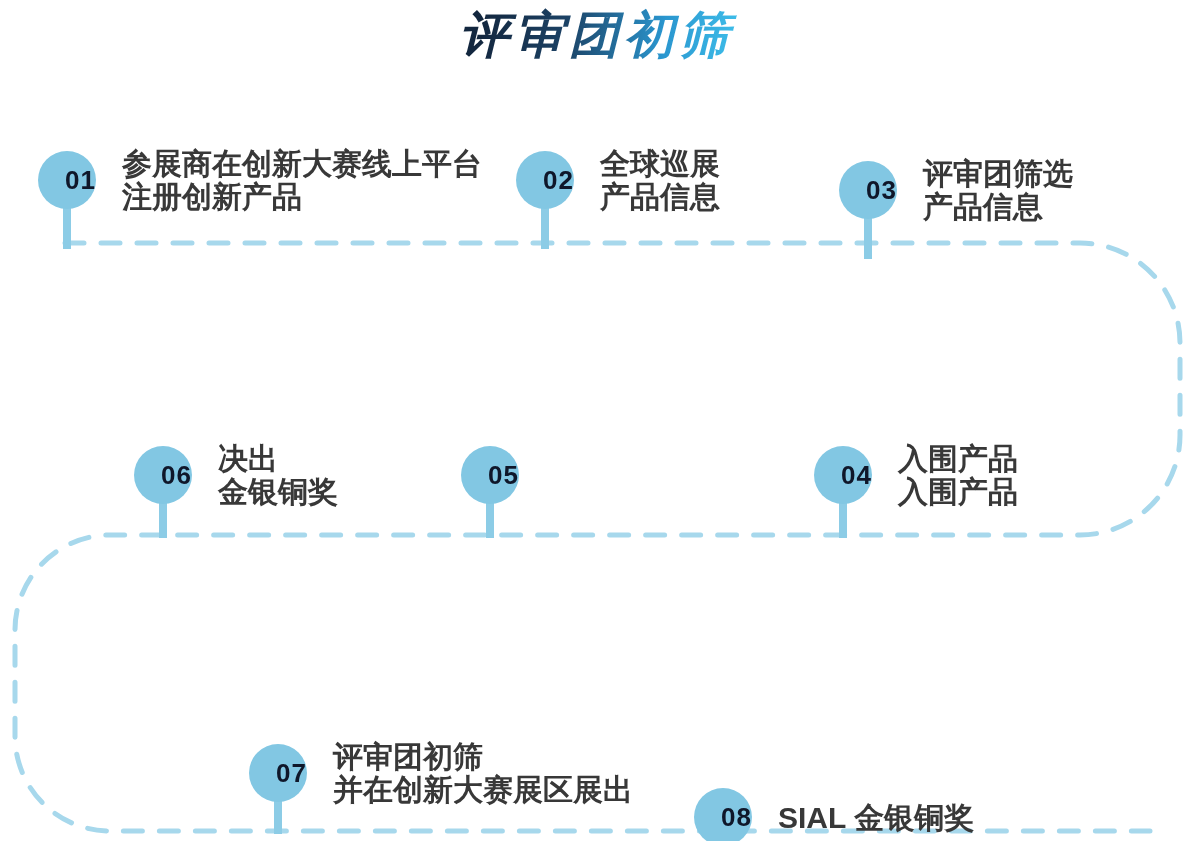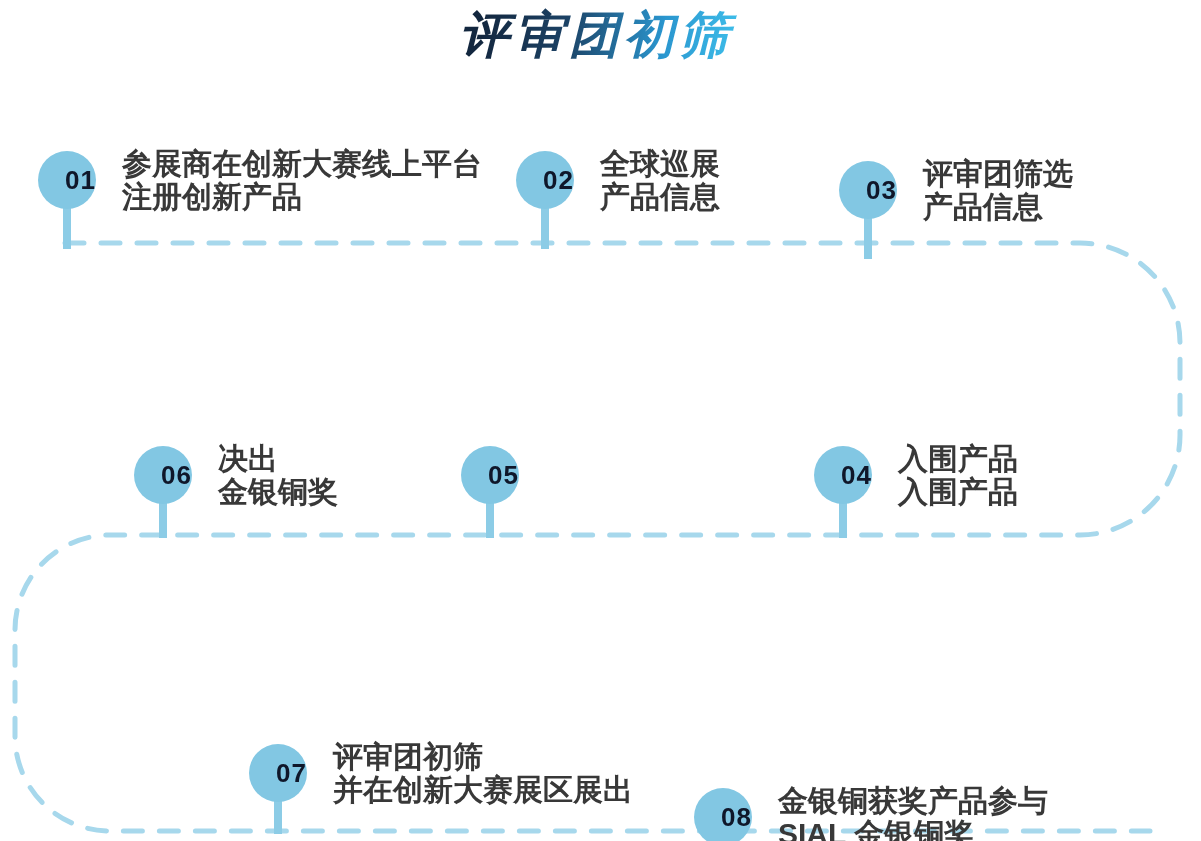--- a/index.html
+++ b/index.html
@@ -154,18 +154,17 @@
       <div>并在创新大赛展区展出</div>
     </div>
   </div>
 
   <div class="step r3 pos8">
     <span class="stem"></span>
     <div class="badge">
       <span>08</span>
     </div>
     <div class="label">
-      <div>金银铜获奖产品参与</div>
       <div>SIAL 金银铜奖</div>
     </div>
   </div>
 
 </div>
 
 </body></html>

